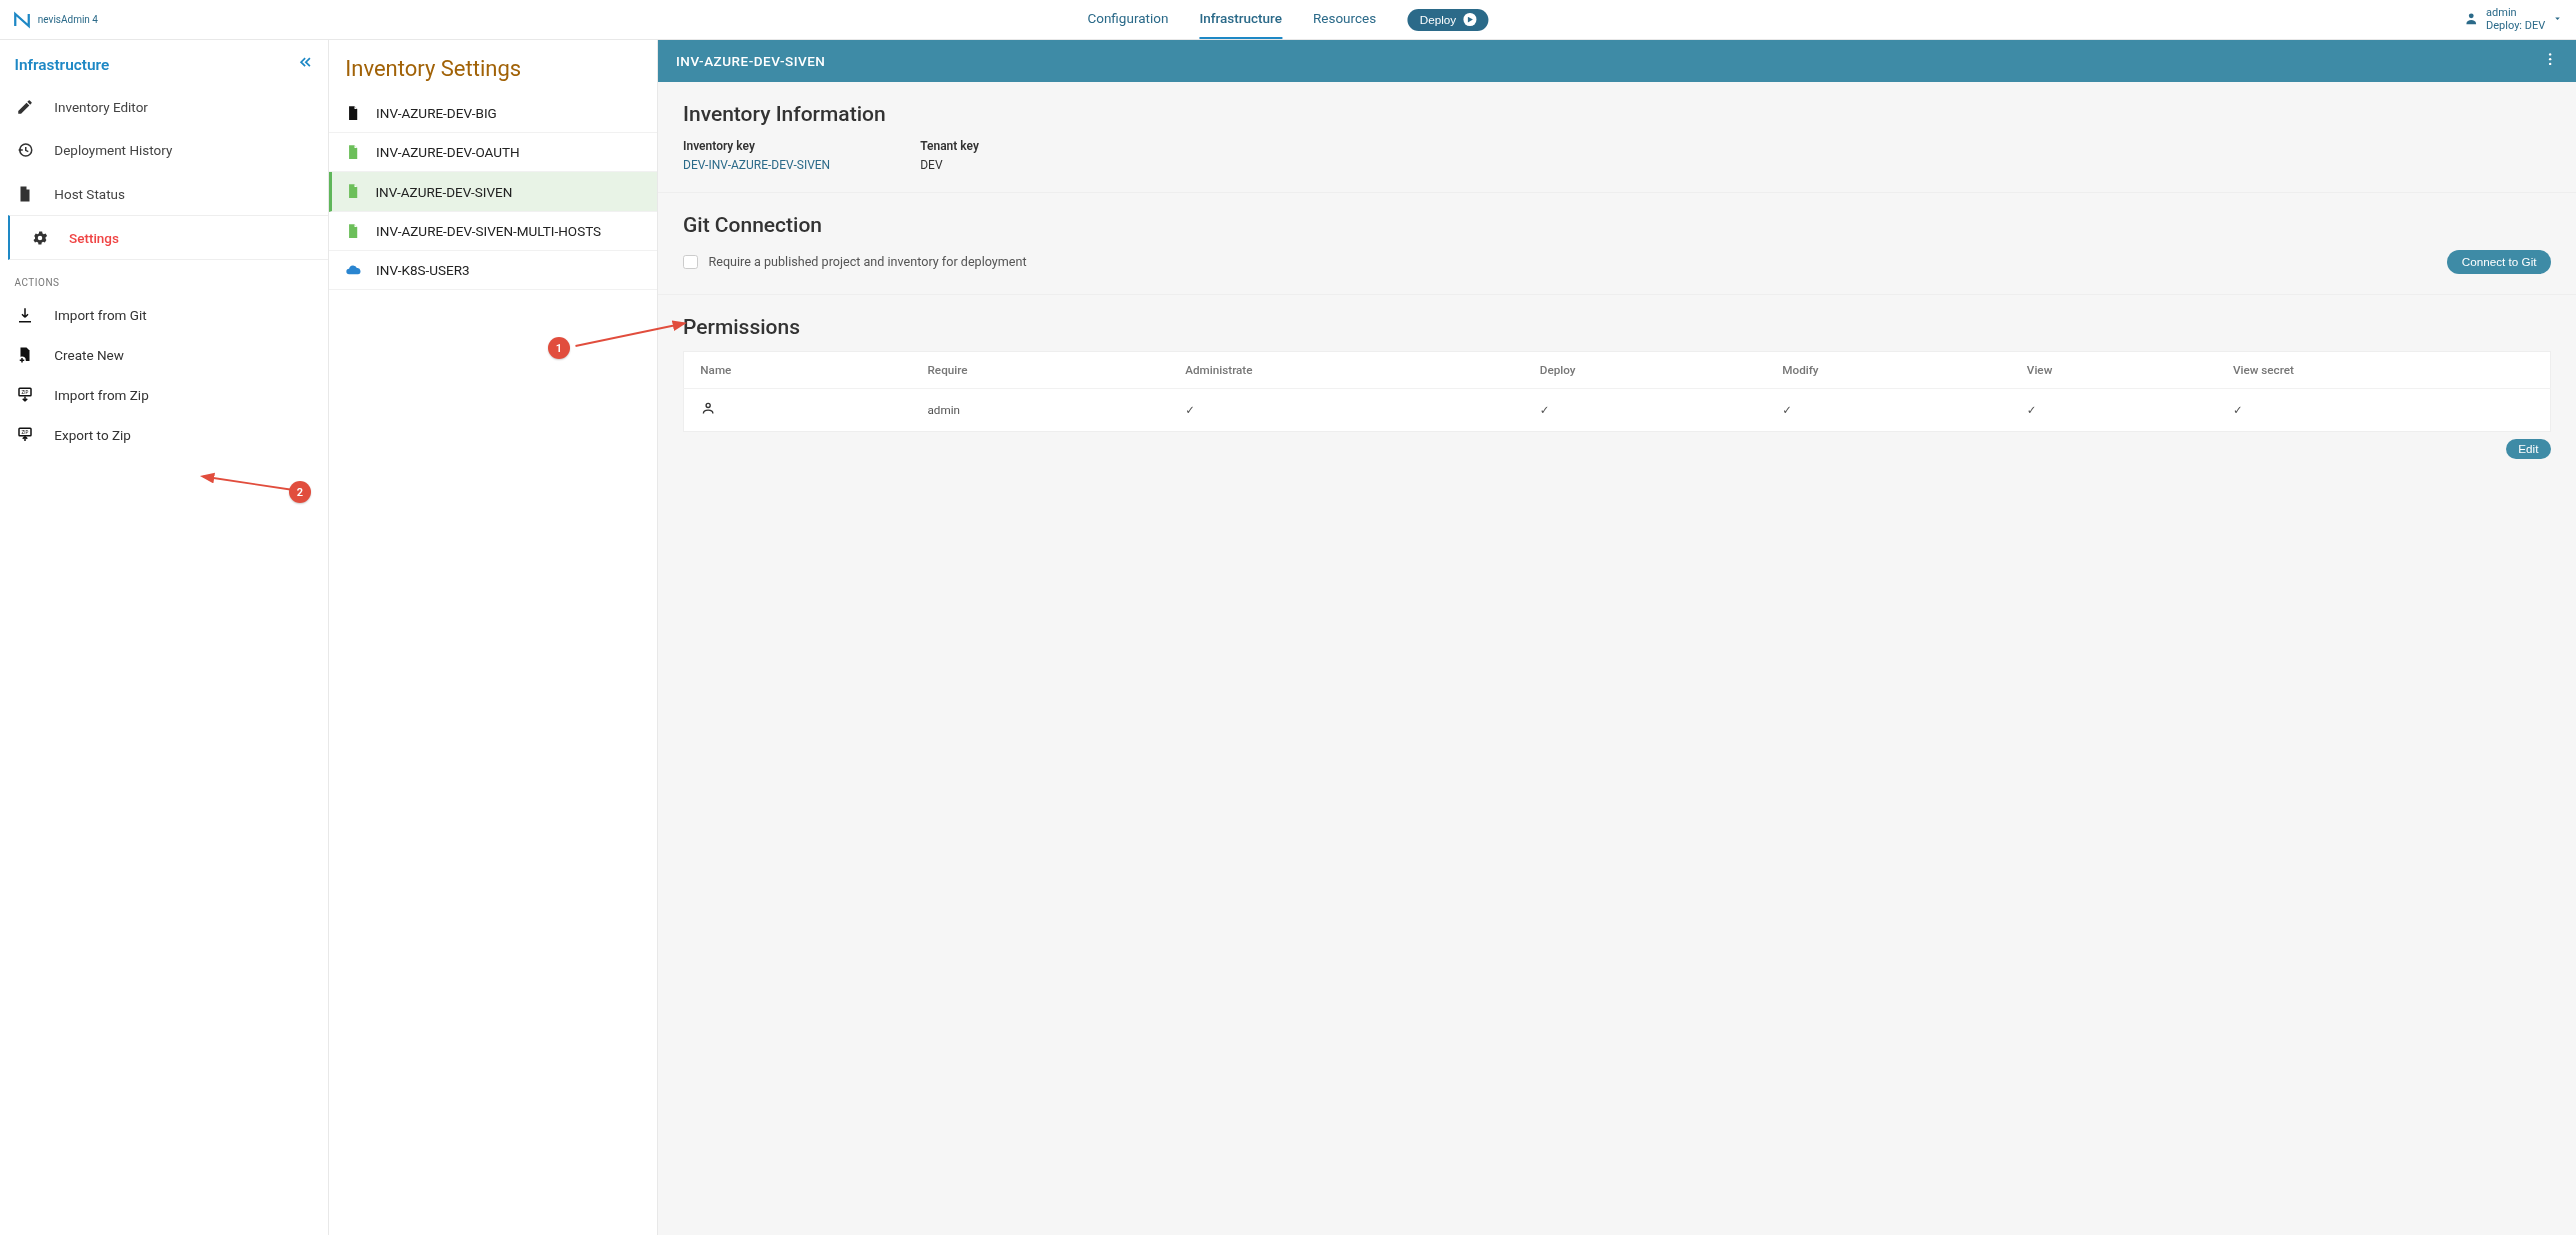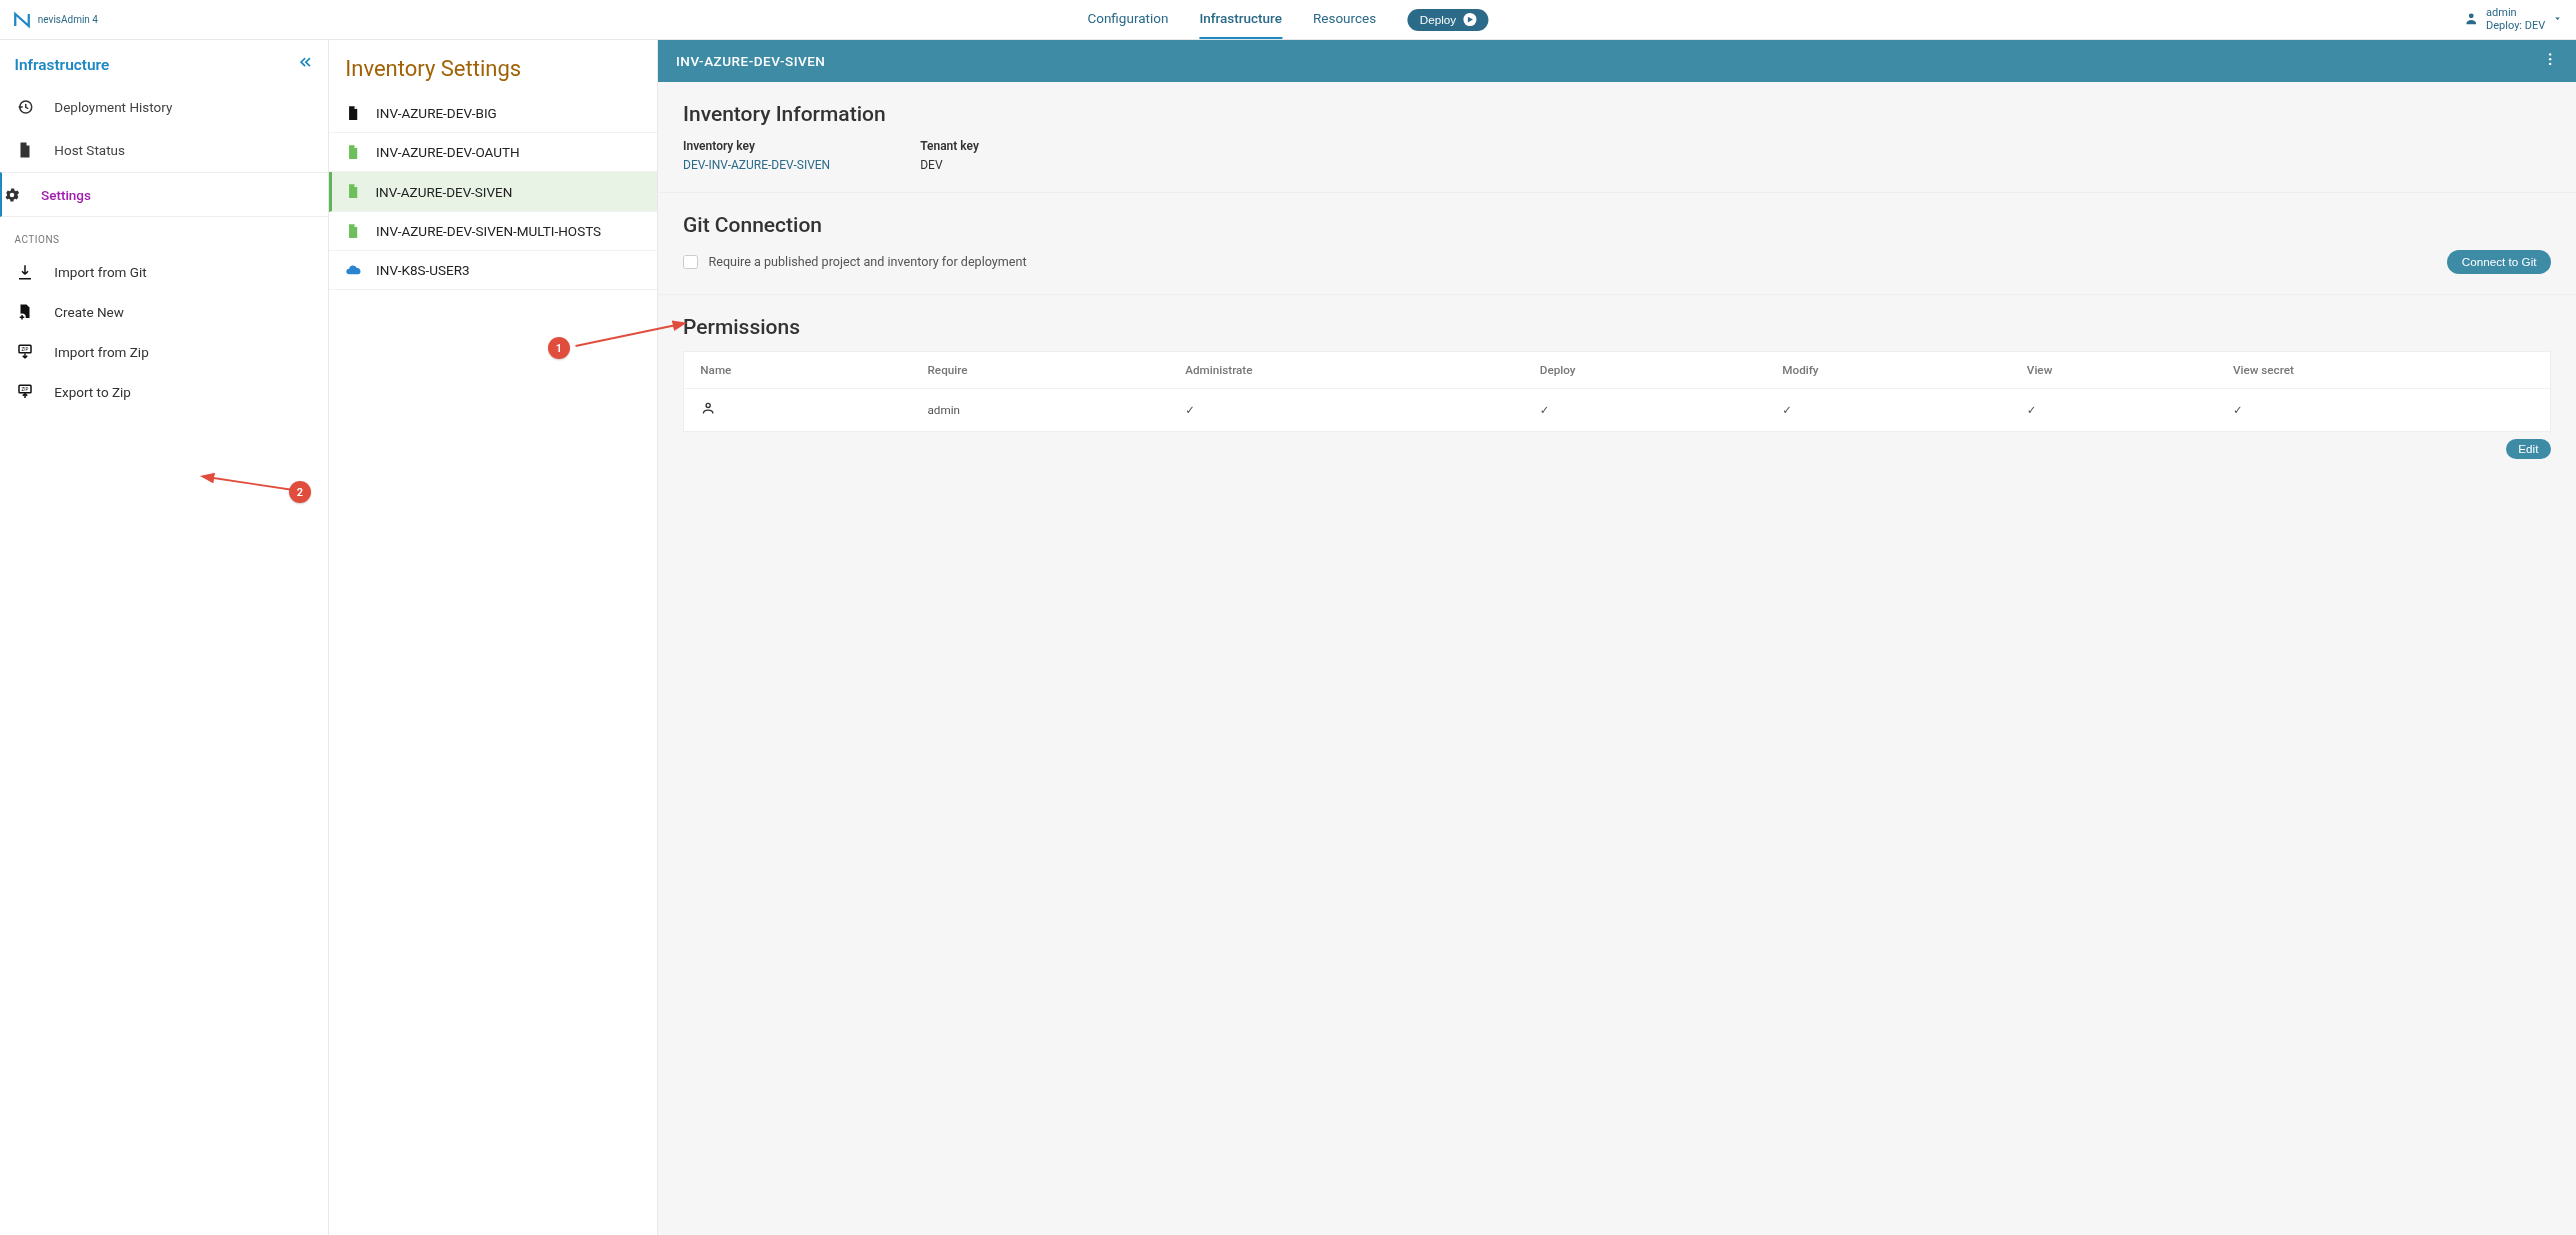--- a/index.html
+++ b/index.html
@@ -68,24 +68,25 @@
     display:flex; align-items:center; justify-content:space-between;
     padding: 9px 14.5px 11px 14.5px;
     color:#1e88c5; font-weight:600; font-size:15.4px;
   }
   .collapse-icon { color:#1e88c5; font-size:14.5px; cursor:pointer; }
   .nav-item {
     display:flex; align-items:center; gap:18px;
     padding: 12.6px 16.3px; font-size:13.5px; color:#444; cursor:pointer;
   }
   .nav-item.selected {
-    background:#fff; color:#a21caf; font-weight:500;
+    background:#fff; color:#ef4444; font-weight:500;
     border-left: 2.7px solid #1e88c5;
     border-top: 0.9px solid #eee; border-bottom:0.9px solid #eee;
-    padding-left: 1px;
+    padding-left: 21px;
+    margin-left: 8px;
   }
   .nav-icon { width:20px; display:inline-flex; color:#333; }
   .actions-hdr { font-size:10px; color:#777; letter-spacing:0.5px; padding: 16.3px 14.5px 7.2px; }
   .action-item { display:flex; align-items:center; gap:18px; padding: 11px 16.3px; font-size:13.5px; color:#333; cursor:pointer; }
 
   .mid-col {
     width: 329px; border-right:0.9px solid #e8e8e8; background:#fff;
     display:flex; flex-direction:column;
     padding: 9px 0 0 0;
   }
@@ -180,20 +181,28 @@
     <div class="sidebar-head">
       <span>Infrastructure</span>
       <span class="collapse-icon">
         <svg viewBox="0 0 24 24" width="16.3" height="16.3" fill="none" stroke="#1e88c5" stroke-width="2.5">
             <path d="M12 6l-6 6 6 6"></path>
             <path d="M19 6l-6 6 6 6"></path>
           </svg>
       </span>
     </div>
 
+    <div class="nav-item">
+      <span class="nav-icon">
+        <svg viewBox="0 0 24 24" width="18" height="18" fill="#333">
+            <path d="M3 17.25V21h3.75L17.81 9.94l-3.75-3.75L3 17.25zM20.71 7.04a1 1 0 000-1.41l-2.34-2.34a1 1 0 00-1.41 0l-1.83 1.83 3.75 3.75 1.83-1.83z"></path>
+          </svg>
+      </span>
+      <span>Inventory Editor</span>
+    </div>
     <div class="nav-item">
       <span class="nav-icon">
         <svg viewBox="0 0 24 24" width="18" height="18" fill="#333">
             <path d="M13 3a9 9 0 100 18 9 9 0 000-18zm0 2a7 7 0 110 14A7 7 0 0113 5zm-1 3v5l4 2 .8-1.6L14 12V8h-2z"></path>
             <path d="M3 12l3-3v2h3v2H6v2l-3-3z"></path>
           </svg>
       </span>
       <span>Deployment History</span>
     </div>
     <div class="nav-item">

